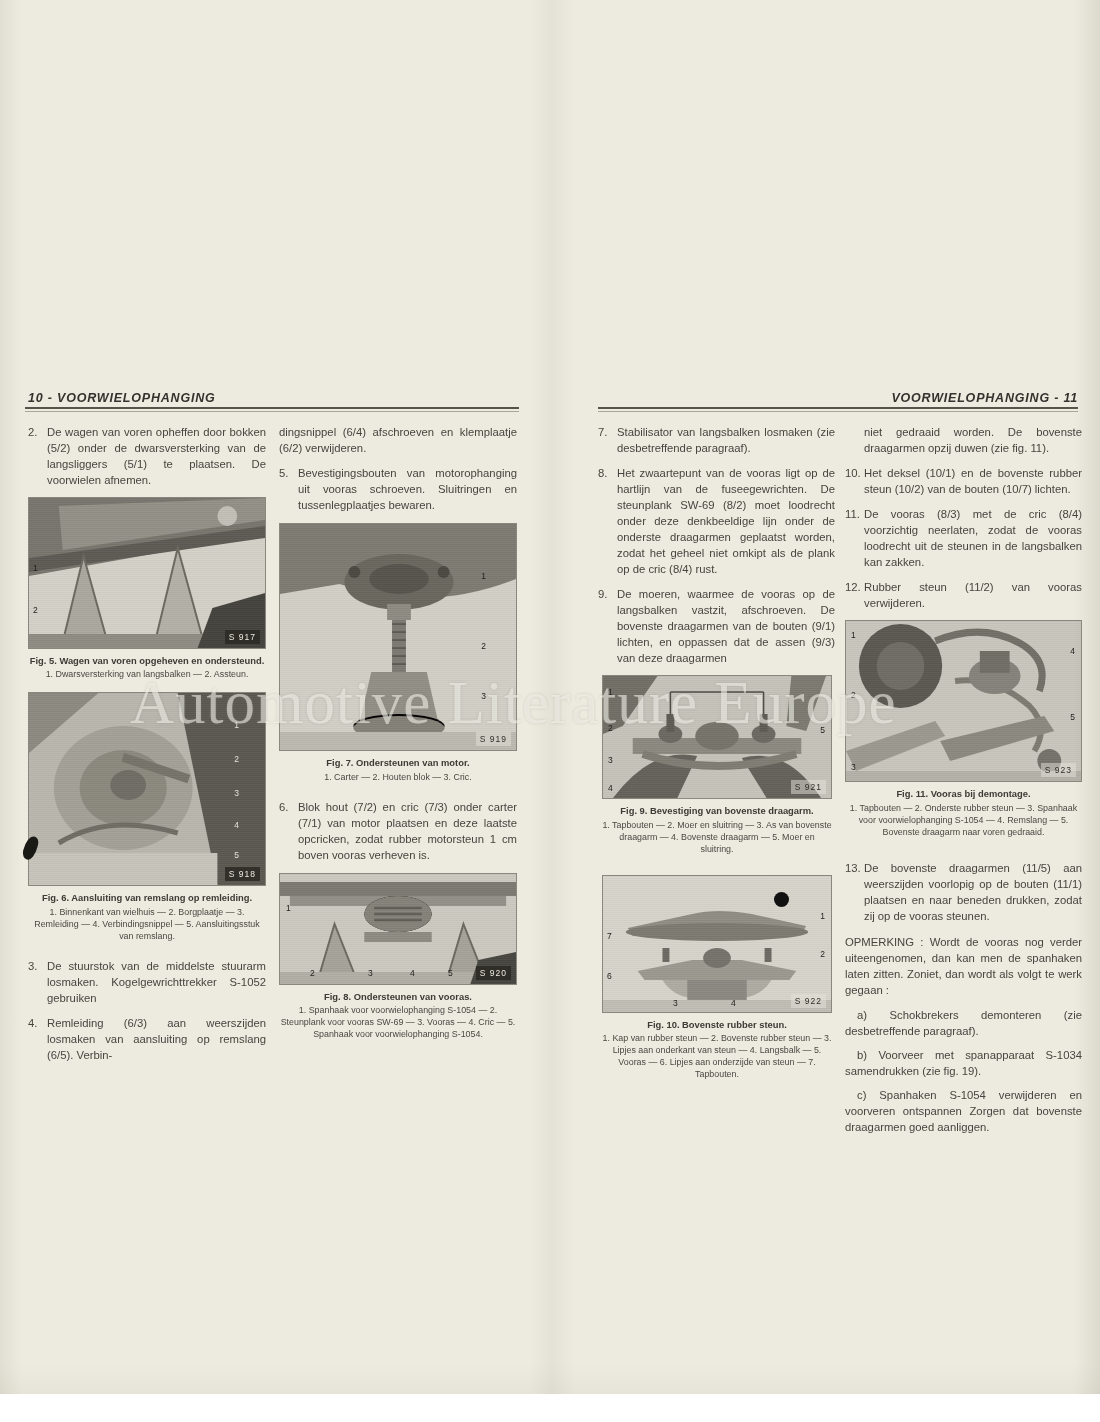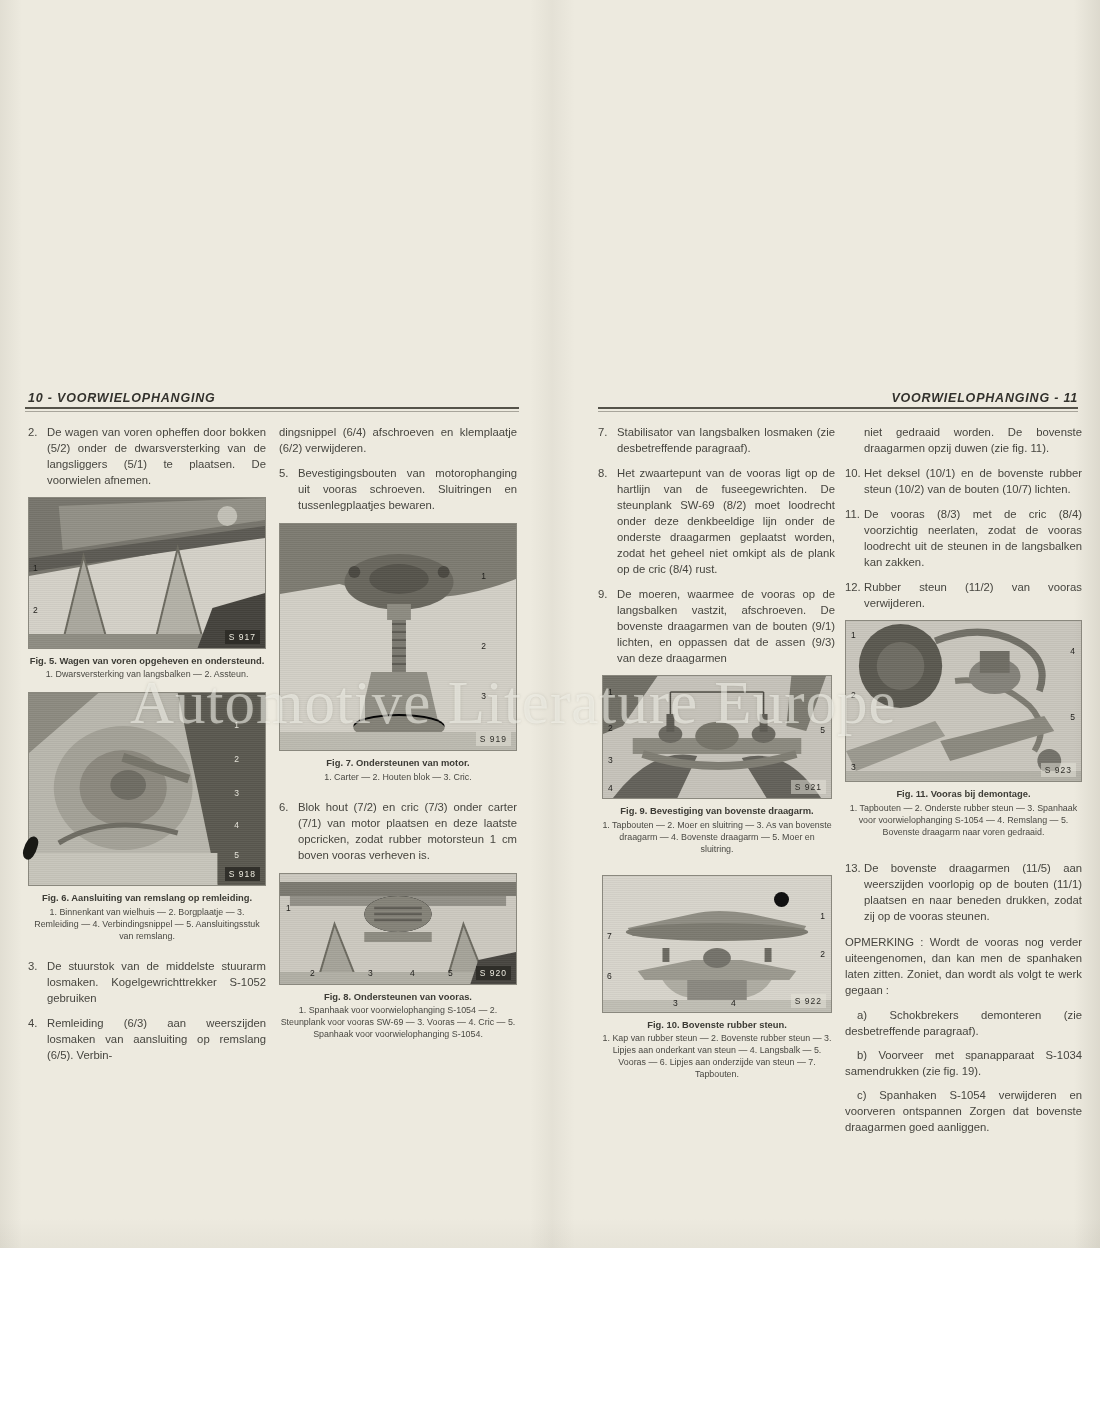--- a/index.html
+++ b/index.html
@@ -1,18 +1,18 @@
 <!DOCTYPE html>
 <html><head>
 <meta charset="utf-8">
 <style>
   html,body{margin:0;padding:0;background:#ffffff;}
   #scan{
     position:relative;
-    width:1100px;height:1248px;
+    width:1100px;height:1394px;
     background:#edeadf;
     overflow:hidden;
     font-family:"Liberation Sans",sans-serif;
     color:#403f39;
   }
   
   #scan::before{
     content:"";position:absolute;inset:0;pointer-events:none;z-index:5;
     background:
       linear-gradient(90deg, rgba(120,115,100,0.10) 0, rgba(120,115,100,0) 22px),

